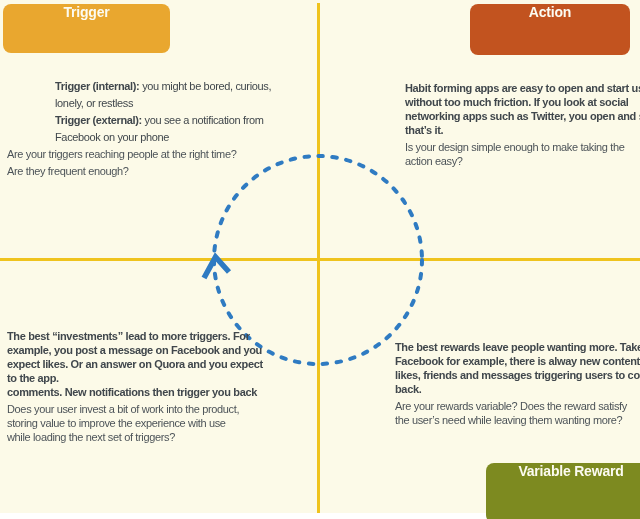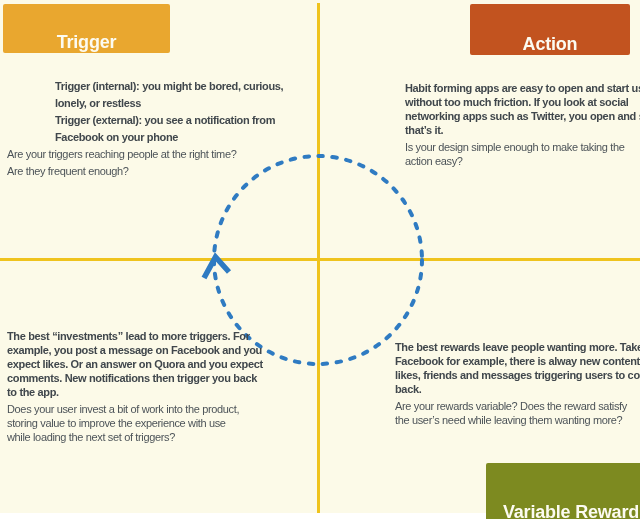--- a/index.html
+++ b/index.html
@@ -7,36 +7,36 @@
     position:relative;width:640px;height:519px;overflow:hidden;
     background:#ffffff;font-family:"Liberation Sans",sans-serif;
     -webkit-font-smoothing:antialiased;
   }
   .board{position:absolute;left:0;top:0;width:640px;height:513px;background:#FCFAE8;}
   .axis{position:absolute;background:#EFC31D;}
   .axis-v{left:317px;top:3px;width:3px;height:510px;}
   .axis-h{left:0;top:258px;width:640px;height:3px;}
   #cycle-svg{position:absolute;left:0;top:0;}
   .label-box{
-    position:absolute;display:flex;align-items:flex-end;justify-content:center;
-    border-radius:2px;color:#FCFBF1;font-weight:700;font-size:18px;
+    position:absolute;display:flex;align-items:flex-start;justify-content:center;
+    border-radius:8px;color:#FCFBF1;font-weight:700;font-size:14px;
     letter-spacing:-0.2px;
   }
   .box-trigger{left:3px;top:4px;width:167px;height:49px;background:#E9A72F;}
   .box-action{left:470px;top:4px;width:160px;height:51px;background:#C2531F;}
   .box-investment{left:3px;top:464px;width:165px;height:48px;background:#418FCC;}
   .box-reward{left:486px;top:463px;width:170px;height:60px;background:#7D8A20;}
   .qtext{position:absolute;font-size:11px;letter-spacing:-0.35px;color:#40474C;}
   .qtext .line{white-space:nowrap;line-height:14px;}
   .lh17 .line{line-height:17px;}
   .statement .line{font-weight:600;}
   .question .line{font-weight:400;color:#4C5358;}
   .q-gap{margin-top:3px;}
   .lead{font-weight:700;margin-left:48px;}
-  .trigger-rest{font-weight:700;}
+  .trigger-rest{font-weight:400;}
   .text-trigger{left:7px;top:78px;}
   .text-action{left:405px;top:81px;}
   .text-investment{left:7px;top:329px;}
   .text-reward{left:395px;top:340px;}
 </style>
 </head>
 <body>
 
 <div id="canvas">
   <div class="board"></div>
@@ -81,22 +81,22 @@
       <div class="line">Is your design simple enough to make taking the</div>
       <div class="line">action easy?</div>
     </div>
   </div>
 
   <div class="qtext text-investment">
     <div class="statement">
       <div class="line">The best “investments” lead to more triggers. For</div>
       <div class="line">example, you post a message on Facebook and you</div>
       <div class="line">expect likes. Or an answer on Quora and you expect</div>
+      <div class="line">to the app.</div>
       <div class="line">comments. New notifications then trigger you back</div>
-      <div class="line">to the app.</div>
     </div>
     <div class="question q-gap">
       <div class="line">Does your user invest a bit of work into the product,</div>
       <div class="line">storing value to improve the experience with use</div>
       <div class="line">while loading the next set of triggers?</div>
     </div>
   </div>
 
   <div class="qtext text-reward">
     <div class="statement">

